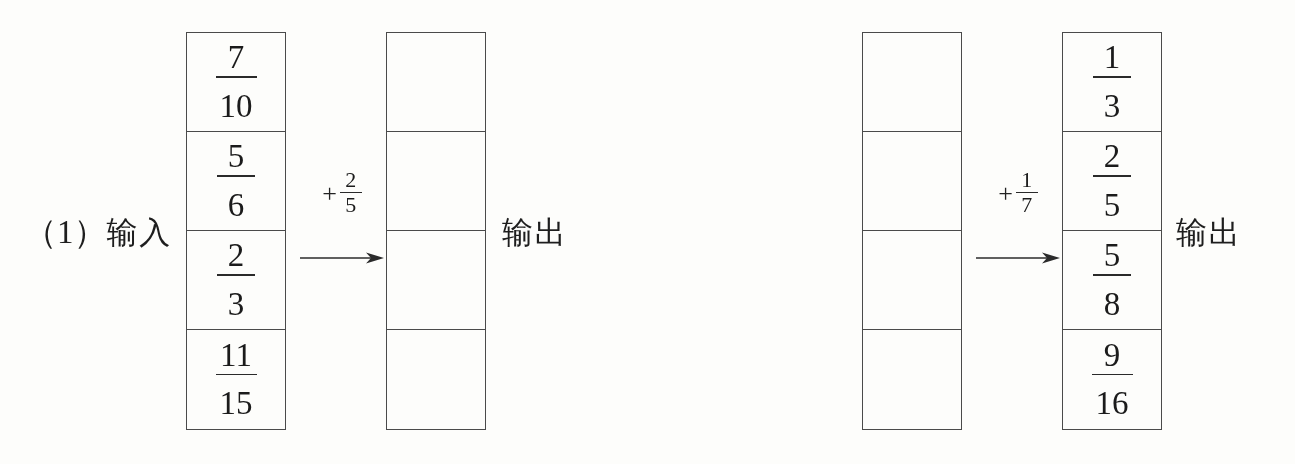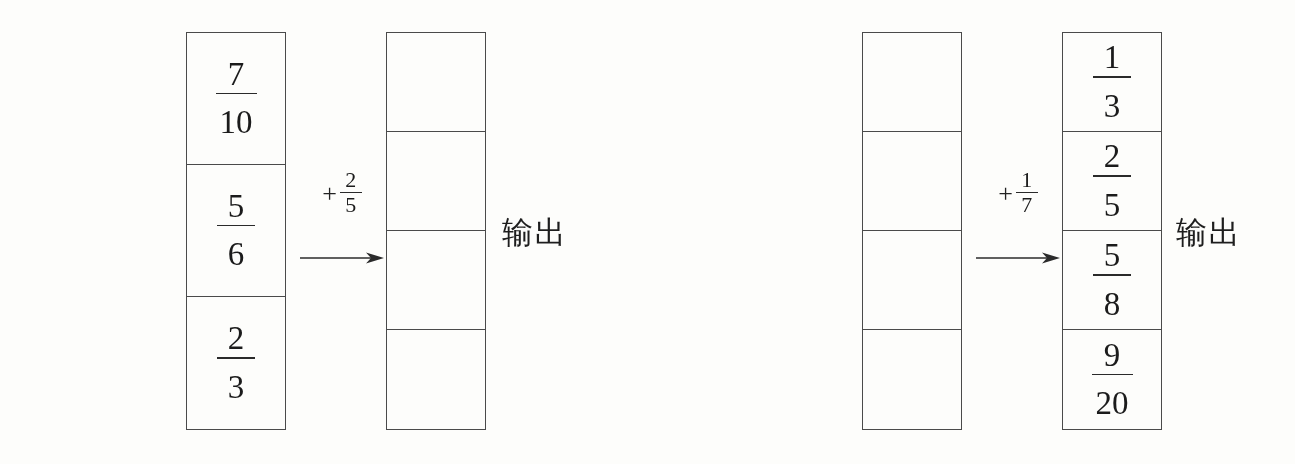--- a/index.html
+++ b/index.html
@@ -149,20 +149,23 @@
   }
   .arrow svg { display: block; }
 </style>
 </head>
 <body>
 
 <div class="canvas">
 
   <div class="problem p1">
 
+    <div class="side-label label-in-1">
+      <span class="num-paren">（1）</span><span class="cjk">输入</span>
+    </div>
 
     <div class="fracbox box-1-in">
       <div class="cell">
         <span class="frac">
           <span class="numer">7</span>
           <span class="bar"></span>
           <span class="denom">10</span>
         </span>
       </div>
       <div class="cell">
@@ -170,20 +173,27 @@
           <span class="numer">5</span>
           <span class="bar"></span>
           <span class="denom">6</span>
         </span>
       </div>
       <div class="cell">
         <span class="frac">
           <span class="numer">2</span>
           <span class="bar"></span>
           <span class="denom">3</span>
+        </span>
+      </div>
+      <div class="cell">
+        <span class="frac">
+          <span class="numer">11</span>
+          <span class="bar"></span>
+          <span class="denom">15</span>
         </span>
       </div>
     </div>
 
     <div class="op-group op-1">
       <div class="op-expr">
         <span class="plus">+</span>
         <span class="frac">
           <span class="numer">2</span>
           <span class="bar"></span>
@@ -304,21 +314,21 @@
         <span class="frac">
           <span class="numer">5</span>
           <span class="bar"></span>
           <span class="denom">8</span>
         </span>
       </div>
       <div class="cell">
         <span class="frac">
           <span class="numer">9</span>
           <span class="bar"></span>
-          <span class="denom">20</span>
+          <span class="denom">16</span>
         </span>
       </div>
     </div>
 
     <div class="side-label" style="left:528px;">
       <span class="cjk">输出</span>
     </div>
   </div>
 
 </div>

